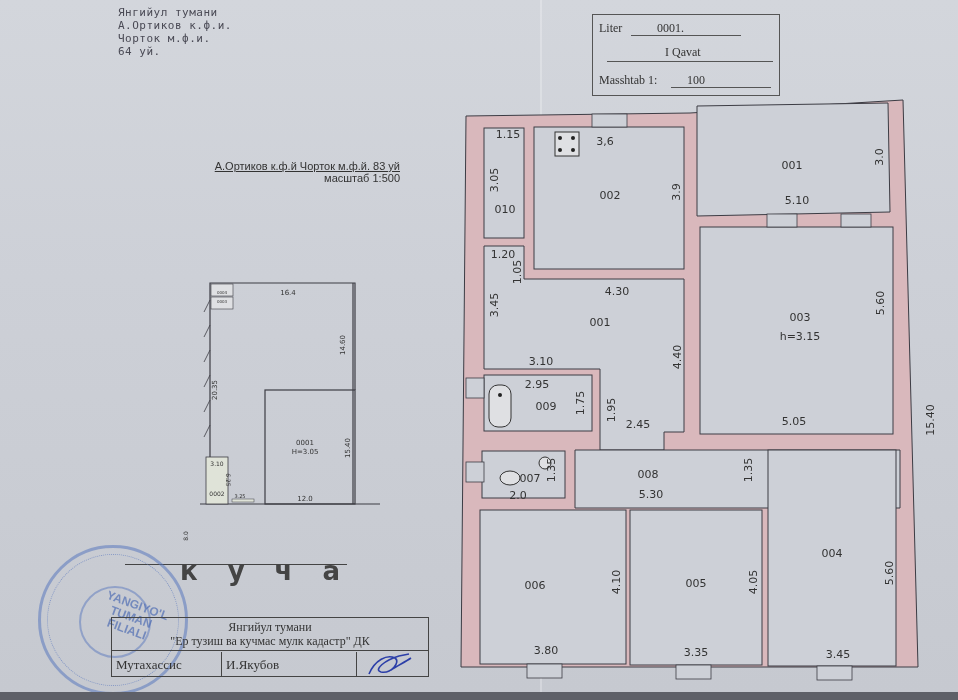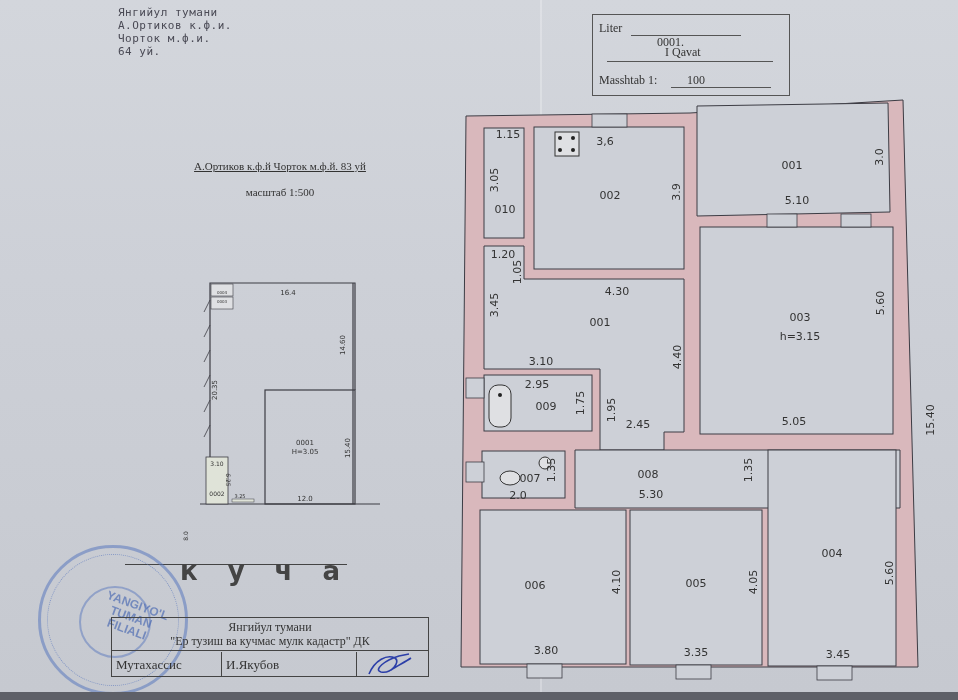--- a/index.html
+++ b/index.html
@@ -12,28 +12,28 @@
   .paper {
     position: absolute; left: 0; top: 0; width: 958px; height: 692px;
     background: linear-gradient(180deg, #d3d6dc 0%, #cdd0d7 40%, #c6c9d0 100%);
   }
   .bottom-edge { position: absolute; left: 0; top: 692px; width: 958px; height: 8px; background: #5e6068; }
   .fold { position: absolute; left: 540px; top: 0; width: 2px; height: 692px; background: rgba(255,255,255,0.25); }
 
   .header-addr { position: absolute; left: 118px; top: 6px; font-family: "DejaVu Sans Mono", monospace; font-size: 11px; line-height: 13px; color: #4a4a55; letter-spacing: 0.5px; }
   .header-addr div { white-space: nowrap; }
 
-  .liter-box { position: absolute; left: 592px; top: 14px; width: 186px; height: 80px; border: 1px solid #555; font-family: "Liberation Serif", serif; font-size: 12px; color: #333; padding-left: 10px; }
+  .liter-box { position: absolute; left: 592px; top: 14px; width: 186px; height: 80px; border: 1px solid #555; font-family: "Liberation Serif", serif; font-size: 12px; color: #333; }
   .liter-row { position: absolute; left: 6px; white-space: nowrap; }
   .uline { position: absolute; height: 1px; background: #555; }
 
-  .site-title { position: absolute; left: 160px; top: 160px; width: 240px; text-align: center; font-family: Liberation Serif, serif; color: #333; }
+  .site-title { position: absolute; left: 160px; top: 160px; width: 240px; text-align: right; font-family: Liberation Sans, sans-serif; color: #333; }
   .site-title .t1 { font-size: 11px; text-decoration: underline; }
   .site-title .t2 { font-size: 12px; margin-top: 6px; letter-spacing: 0.3px; }
-  .site-title .t3 { font-size: 11px; margin-top: 14px; }
+  .site-title .t3 { font-size: 11px; margin-top: 0; }
 
   .street { position: absolute; left: 180px; top: 518px; font-family: "DejaVu Sans", sans-serif; font-size: 26px; letter-spacing: 30px; color: #444; font-weight: 700; margin-top: 38px; }
 
   .stamp { position: absolute; left: 38px; top: 545px; width: 150px; height: 150px; border-radius: 50%; border: 3px solid rgba(90,120,190,0.55); box-sizing: border-box; }
   .stamp .inner { position: absolute; left: 38px; top: 38px; width: 68px; height: 68px; border-radius: 50%; border: 2px solid rgba(90,120,190,0.5); }
   .stamp .txt { position: absolute; left: 60px; top: 50px; transform: rotate(20deg); font-size: 12px; color: rgba(80,110,180,0.7); line-height: 13px; text-align: center; font-family: "Liberation Sans", sans-serif; font-weight: bold; }
   .stamp .ring { position: absolute; left: 6px; top: 6px; width: 132px; height: 132px; border-radius: 50%; border: 1px dotted rgba(90,120,190,0.6); box-sizing: border-box; }
 
   .sig-table { position: absolute; left: 111px; top: 617px; width: 318px; height: 60px; border: 1px solid #444; font-family: "Liberation Serif", serif; color: #333; box-sizing: border-box; }
   .sig-table .r1 { position: absolute; left: 0; top: 0; width: 100%; height: 33px; border-bottom: 1px solid #444; text-align: center; font-size: 12px; line-height: 14px; padding-top: 2px; box-sizing: border-box; }
@@ -50,21 +50,21 @@
 
 <div class="header-addr">
   <div>Янгийул тумани</div>
   <div>А.Ортиков к.ф.и.</div>
   <div>Чорток м.ф.и.</div>
   <div>64 уй.</div>
 </div>
 
 <div class="liter-box">
   <span class="liter-row" style="top:6px;">Liter</span>
-  <span class="liter-row" style="top:20px; left:64px;text-align:center;">0001.</span>
+  <span class="liter-row" style="top:6px; left:64px;text-align:center;">0001.</span>
   <div class="uline" style="left:38px; top:20px; width:110px;"></div>
   <span class="liter-row" style="top:30px; left:72px;">I  Qavat</span>
   <div class="uline" style="left:14px; top:46px; width:166px;"></div>
   <span class="liter-row" style="top:58px;">Masshtab 1:</span>
   <span class="liter-row" style="top:58px; left:94px;font-family:Liberation Serif, serif;">100</span>
   <div class="uline" style="left:78px; top:72px; width:100px;"></div>
 </div>
 
 <div class="site-title">
   <div class="t1">А.Ортиков к.ф.й  Чорток м.ф.й. 83 уй</div>

